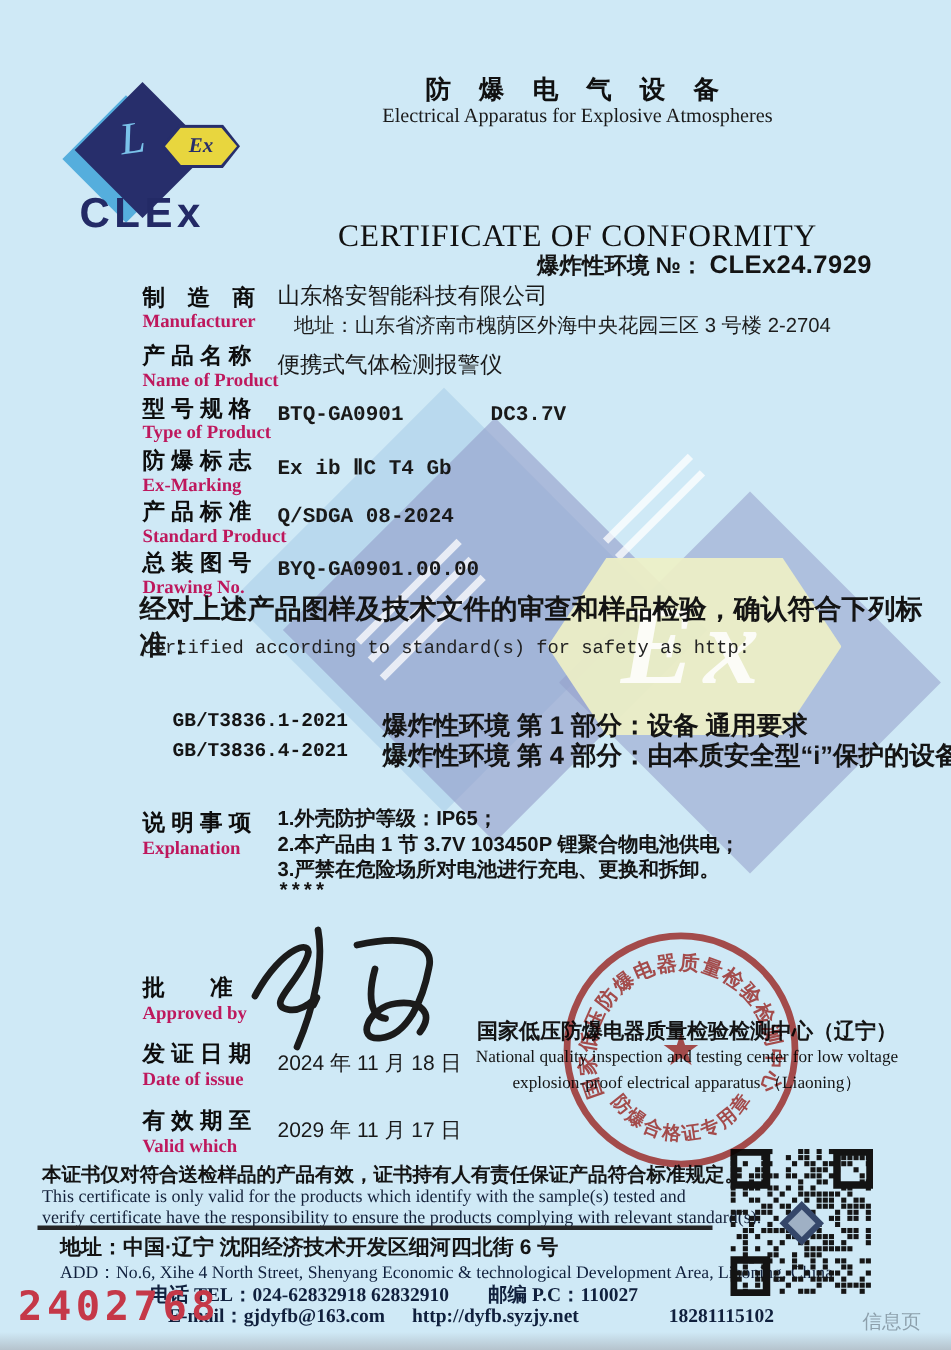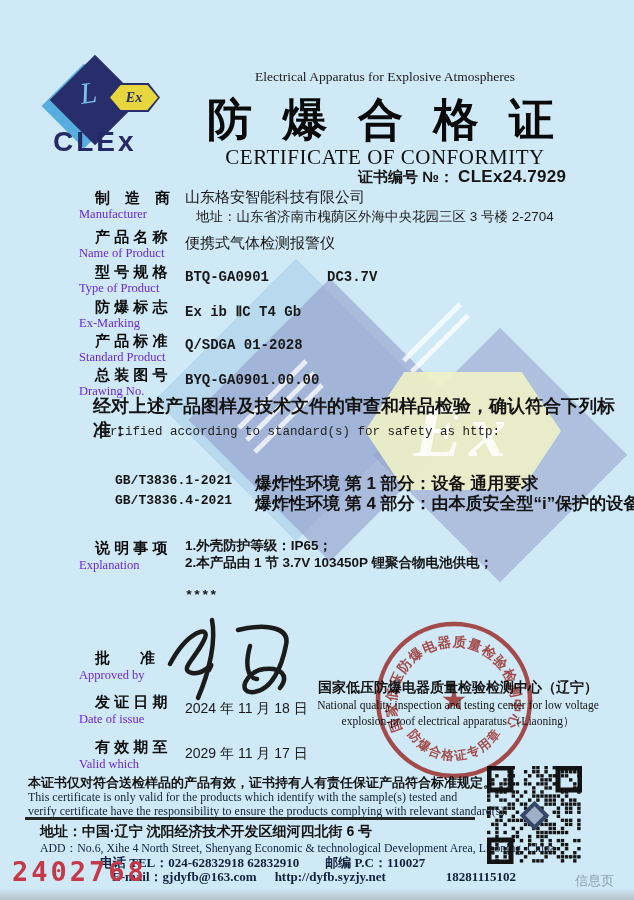--- a/index.html
+++ b/index.html
@@ -42,21 +42,21 @@
   .sub-cn{top:48px;font-size:17px;font-weight:bold;letter-spacing:7px;color:#101010;}
   .sub-en{top:69px;font-size:13.5px;color:#1a1a1a;}
   .title-cn{top:90px;font-size:45px;font-weight:bold;letter-spacing:9px;color:#0a0a0a;}
   .title-en{top:145px;font-size:21px;color:#111;letter-spacing:0.5px;}
   .certno{left:358px;top:167px;z-index:4;font-size:15px;font-weight:600;}
   .certno b{font-size:17px;letter-spacing:0.3px;}
 
   
   .frow{left:0;width:634px;z-index:4;}
   .fl-cn{position:absolute;left:95px;font-size:15px;font-weight:bold;color:#0d0d0d;white-space:nowrap;}
-  .fl-en{position:absolute;left:79px;font-family:"Liberation Serif",serif;font-size:12.5px;color:#6d28d9;white-space:nowrap;}
+  .fl-en{position:absolute;left:95px;font-family:"Liberation Serif",serif;font-size:12.5px;color:#be185d;white-space:nowrap;font-weight:bold;}
   .fv{position:absolute;left:185px;font-size:15px;font-weight:400;color:#191919;white-space:nowrap;}
   .fv.latin{font-family:"Liberation Mono","DejaVu Sans Mono",monospace;font-size:14px;font-weight:bold;}
   .fv2{position:absolute;left:196px;font-size:13.5px;font-weight:500;color:#1d1d1d;white-space:nowrap;}
   .gap{display:inline-block;width:58px;}
 
   .review-cn{left:93px;top:394px;font-size:18px;font-weight:bold;z-index:4;}
   .review-en{left:95px;font-family:"Liberation Mono","DejaVu Sans Mono",monospace;font-size:12.5px;color:#222;z-index:4;}
   .std-code{left:115px;font-family:"Liberation Mono","DejaVu Sans Mono",monospace;font-size:13px;font-weight:bold;z-index:4;}
   .std-desc{left:255px;font-size:17px;font-weight:600;z-index:4;white-space:nowrap;}
 
@@ -112,25 +112,25 @@
 
   <div class="abs logo-lightblue"></div>
   <div class="abs logo-navy"></div>
   <div class="abs logo-l">L</div>
   <div class="abs logo-hex-outer"></div>
   <div class="abs logo-hex-inner">
     <span>Ex</span>
   </div>
   <div class="abs logo-text">CLEx</div>
 
+  <div class="abs hdr sub-cn">防 爆 电 气 设 备</div>
   <div class="abs hdr sub-en serif">Electrical Apparatus for Explosive Atmospheres</div>
-  <div class="abs hdr title-cn">防 爆 合 格 证</div>
   <div class="abs hdr title-en serif">CERTIFICATE OF CONFORMITY</div>
   <div class="abs certno">
-    <span>证书编号 №：</span>
+    <span>爆炸性环境 №：</span>
     <b>CLEx24.7929</b>
   </div>
 
   <div class="abs frow">
     <span class="fl-cn" style="top:189px">制　造　商</span>
     <span class="fl-en" style="top:207px">Manufacturer</span>
     <span class="fv" style="top:188px">山东格安智能科技有限公司</span>
     <span class="fv2" style="top:208px">地址：山东省济南市槐荫区外海中央花园三区 3 号楼 2-2704</span>
   </div>
   <div class="abs frow">
@@ -144,40 +144,41 @@
     <span class="fv latin" style="top:269px"><span>BTQ-GA0901</span><span class="gap"></span><span>DC3.7V</span></span>
   </div>
   <div class="abs frow">
     <span class="fl-cn" style="top:298px">防 爆 标 志</span>
     <span class="fl-en" style="top:316px">Ex-Marking</span>
     <span class="fv latin" style="top:303px">Ex ib ⅡC T4 Gb</span>
   </div>
   <div class="abs frow">
     <span class="fl-cn" style="top:332px">产 品 标 准</span>
     <span class="fl-en" style="top:350px">Standard Product</span>
-    <span class="fv latin" style="top:337px">Q/SDGA 01-2028</span>
+    <span class="fv latin" style="top:337px">Q/SDGA 08-2024</span>
   </div>
   <div class="abs frow">
     <span class="fl-cn" style="top:366px">总 装 图 号</span>
     <span class="fl-en" style="top:384px">Drawing No.</span>
     <span class="fv latin" style="top:372px">BYQ-GA0901.00.00</span>
   </div>
 
   <div class="abs review-cn">经对上述产品图样及技术文件的审查和样品检验，确认符合下列标准：</div>
   <div class="abs review-en" style="top:425px">certified according to standard(s) for safety as http:</div>
 
   <div class="abs std-code" style="top:473px">GB/T3836.1-2021</div>
   <div class="abs std-desc" style="top:472px">爆炸性环境 第 1 部分：设备 通用要求</div>
   <div class="abs std-code" style="top:493px">GB/T3836.4-2021</div>
   <div class="abs std-desc" style="top:492px">爆炸性环境 第 4 部分：由本质安全型“i”保护的设备</div>
 
   <div class="abs fl-cn" style="top:539px">说 明 事 项</div>
   <div class="abs fl-en" style="top:558px">Explanation</div>
   <div class="abs exp-item" style="top:537px">1.外壳防护等级：IP65；</div>
   <div class="abs exp-item" style="top:554px">2.本产品由 1 节 3.7V 103450P 锂聚合物电池供电；</div>
+  <div class="abs exp-item" style="top:571px">3.严禁在危险场所对电池进行充电、更换和拆卸。</div>
   <div class="abs exp-item mono" style="top:588px">****</div>
 
   <div class="abs fl-cn" style="top:649px">批　　准</div>
   <div class="abs fl-en" style="top:668px">Approved by</div>
   <svg class="abs sig" width="180" height="92" viewBox="0 0 180 92">
     <g fill="none" stroke="#1b1b1b" stroke-width="4.5" stroke-linecap="round">
       <path d="M 12,52 C 30,18 54,12 46,28 C 38,46 20,58 34,61 C 48,64 58,44 51,58"></path>
       <path d="M 54,8 C 58,28 52,58 40,86"></path>
       <path d="M 92,34 C 87,52 89,66 99,67"></path>
       <path d="M 80,18 C 110,11 132,16 128,33 C 124,54 114,78 96,80 C 78,82 88,59 106,57 C 122,55 132,63 122,76"></path>

